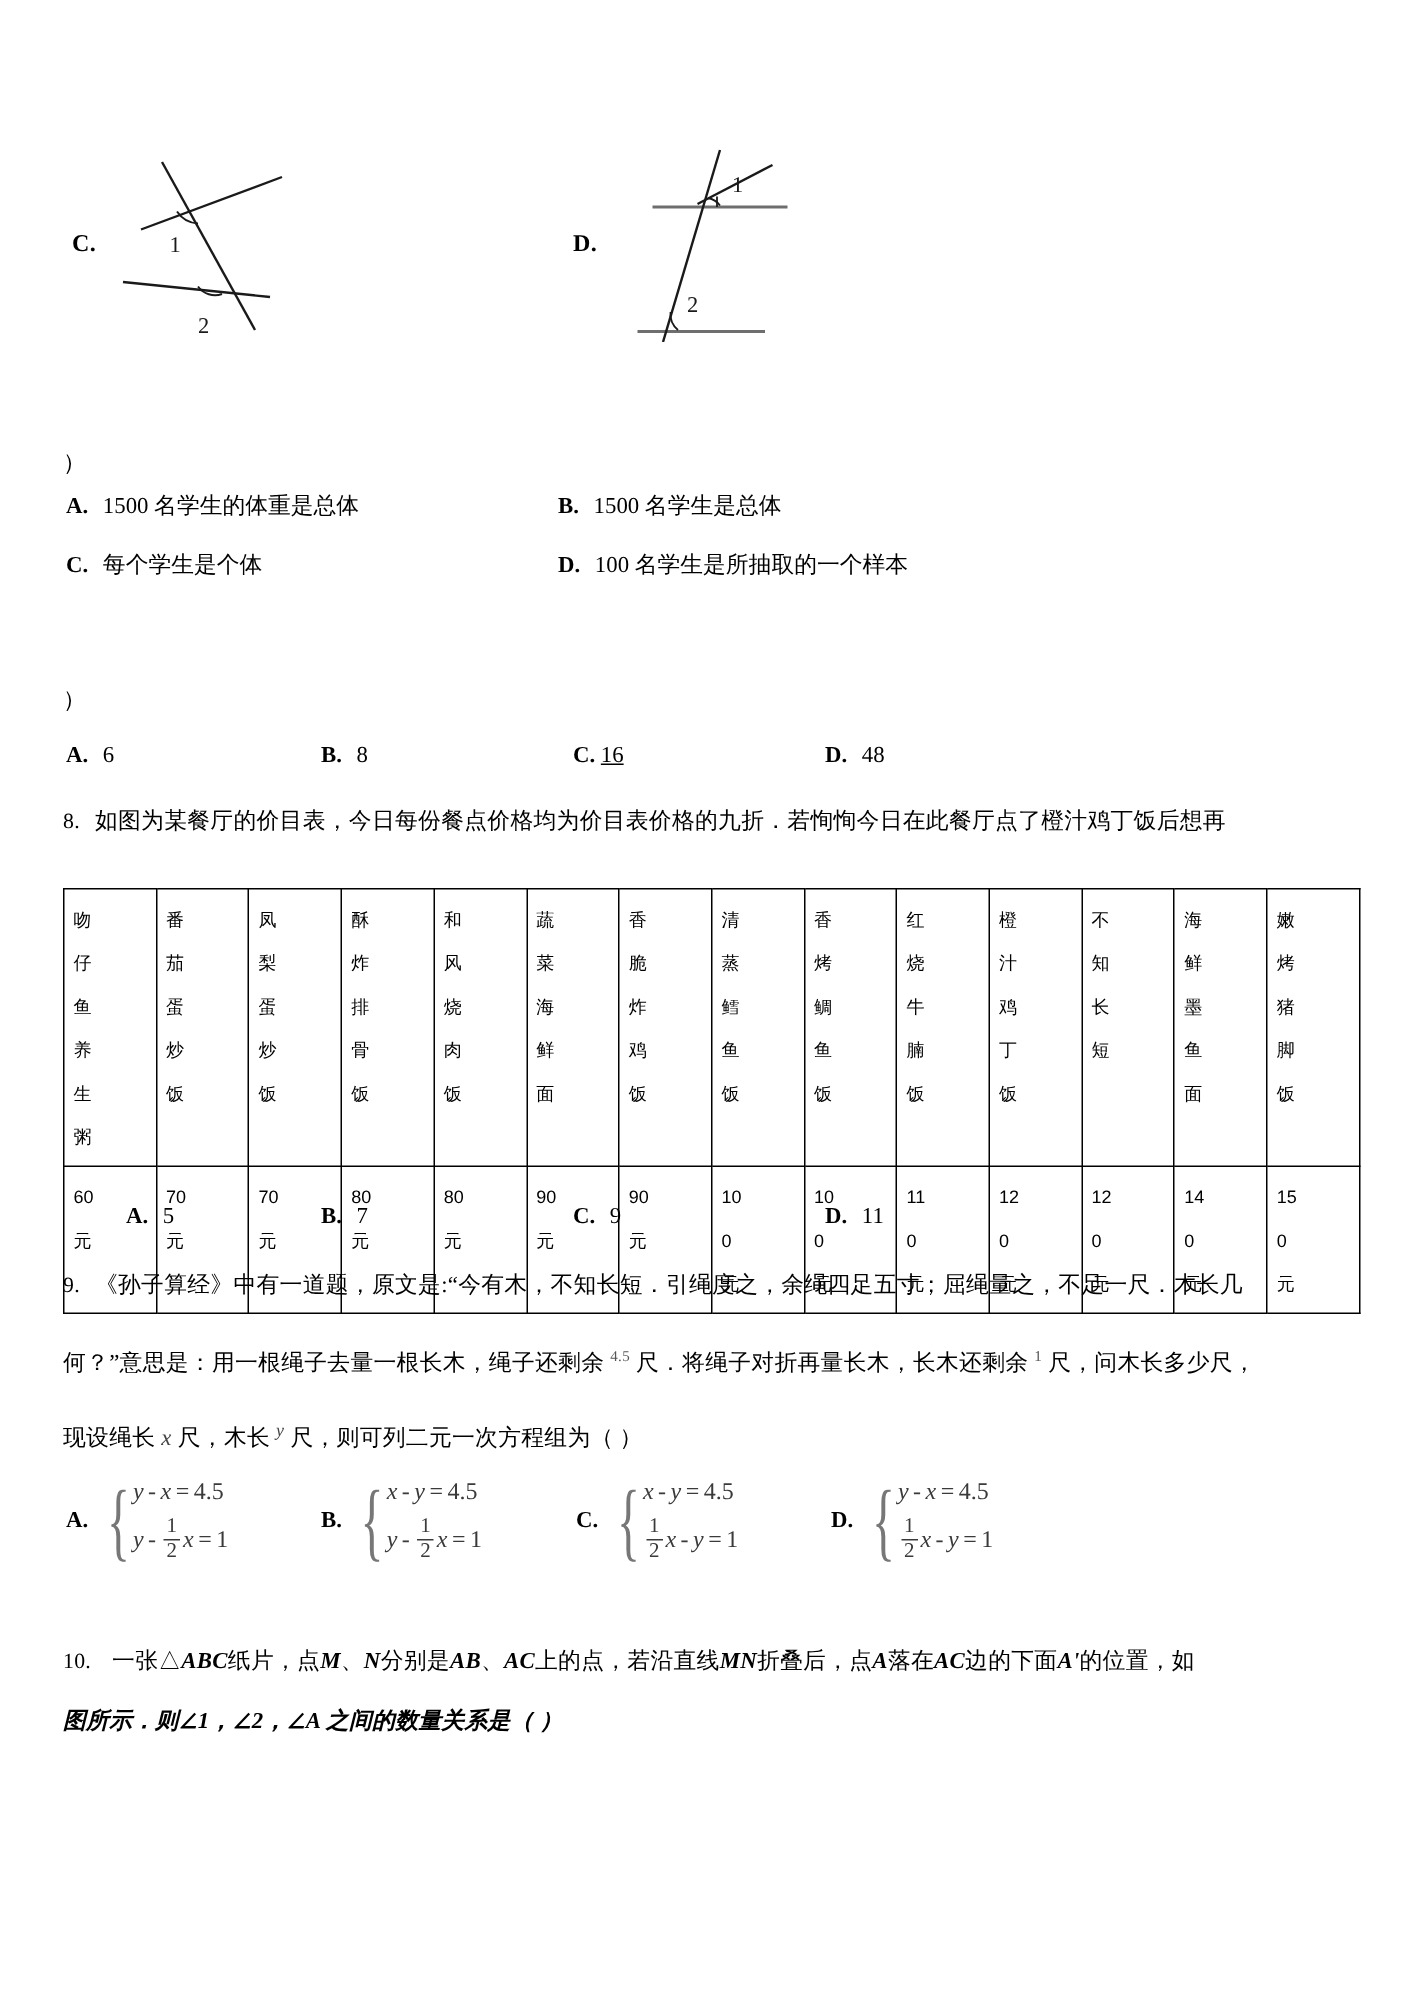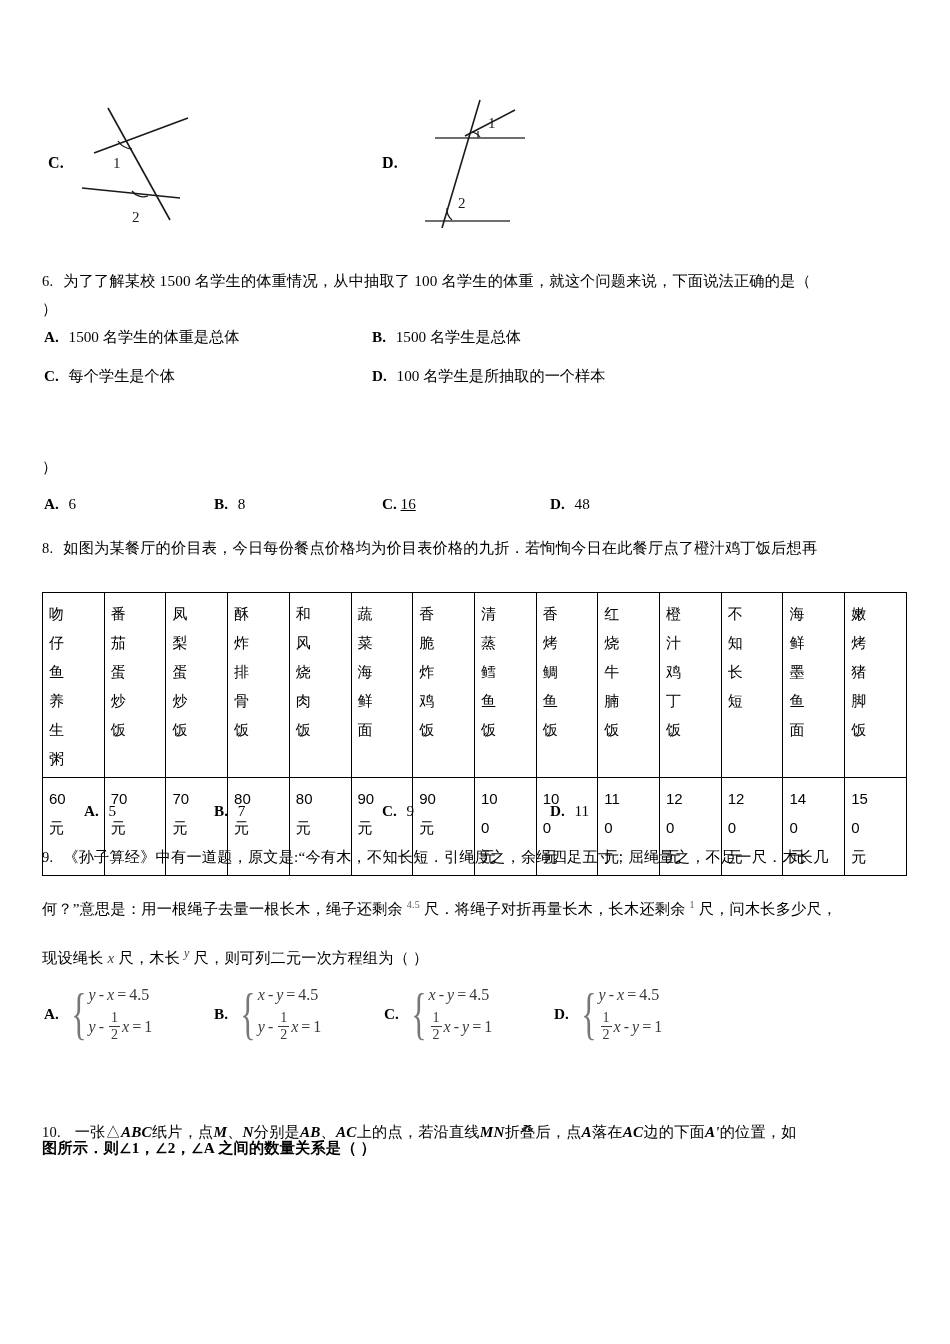--- a/index.html
+++ b/index.html
@@ -24,21 +24,21 @@
     position: absolute;
     font-size: 15.2px;
     line-height: 30px;
     letter-spacing: 0.2px;
     white-space: nowrap;
   }
   .qnum {
     font-family: "Liberation Serif", serif;
     font-size: 14.5px;
   }
-  .bold { font-weight: bold; }
+  .bold { font-weight: bold; font-style: italic; }
   .sup {
     font-size: 10px;
     vertical-align: super;
     font-family: "Liberation Serif", serif;
     font-style: italic;
     color: #555;
   }
   .ital { font-style: italic; }
   .opt-letter {
     font-weight: bold;
@@ -58,21 +58,21 @@
   
   .price-table {
     position: absolute;
     border-collapse: collapse;
     table-layout: fixed;
   }
   .price-table td {
     border: 1px solid #000;
     vertical-align: top;
     padding: 6px 5px 4px 6px;
-    font-size: 15px;
+    font-size: 12px;
     line-height: 29px;
     font-family: "Liberation Sans", sans-serif;
     text-align: left;
   }
   .price-table td.namecell { height: 126px; }
   .price-table td.pricecell { height: 62px; }
   .name-inner { width: 1.4em; word-break: break-all; }
 
   
   .eqblock {
@@ -157,24 +157,20 @@
       <line x1="60" y1="12" x2="22" y2="140" stroke="#1a1a1a" stroke-width="1.6"></line>
       <line x1="45" y1="48" x2="95" y2="22" stroke="#1a1a1a" stroke-width="1.6"></line>
       <path d="M58,43 L58,50" fill="none" stroke="#1a1a1a" stroke-width="1.2"></path>
       <path d="M52,44 A13,13 0 0 1 60,49" fill="none" stroke="#1a1a1a" stroke-width="1.2"></path>
       <path d="M27,120 A14,14 0 0 0 32,132" fill="none" stroke="#1a1a1a" stroke-width="1.2"></path>
       <text x="68" y="40" font-family="Liberation Serif, serif" font-size="15" fill="#1a1a1a">1</text>
       <text x="38" y="120" font-family="Liberation Serif, serif" font-size="15" fill="#1a1a1a">2</text>
     </svg>
   </div>
 
-  <div class="qline" style="left:42px; top:266px;">
-    <span class="qnum">6.</span>
-    <span style="margin-left:6px;">为了了解某校 1500 名学生的体重情况，从中抽取了 100 名学生的体重，就这个问题来说，下面说法正确的是（</span>
-  </div>
   <div class="qline" style="left:42px; top:294px;">）</div>
 
   <div class="optrow" style="left:44px; top:327px;">
     <span class="opt-letter">A.</span>
     <span style="margin-left:6px;">1500 名学生的体重是总体</span>
   </div>
   <div class="optrow" style="left:372px; top:327px;">
     <span class="opt-letter">B.</span>
     <span style="margin-left:6px;">1500 名学生是总体</span>
   </div>
@@ -437,19 +433,19 @@
         </span>
         <span>x</span>
         <span class="op">-</span>
         <span>y</span>
         <span class="op">=</span>
         <span class="num">1</span>
       </span>
     </span>
   </div>
 
-  <div class="qline" style="left:42px; top:1093px;margin-top:24px;">
+  <div class="qline" style="left:42px; top:1093px;">
     <span class="qnum">10.</span>
     <span style="margin-left:10px;">一张△</span><span class="bold ital">ABC</span><span>纸片，点</span><span class="bold ital">M</span><span>、</span><span class="bold ital">N</span><span>分别是</span><span class="bold ital">AB</span><span>、</span><span class="bold ital">AC</span><span>上的点，若沿直线</span><span class="bold ital">MN</span><span>折叠后，点</span><span class="bold ital">A</span><span>落在</span><span class="bold ital">AC</span><span>边的下面</span><span class="bold ital">A'</span><span>的位置，如</span>
   </div>
   <div class="qline bold" style="left:42px; top:1133px; font-weight:bold;">图所示．则∠1，∠2，∠A 之间的数量关系是（      ）</div>
 
 </div>
 
 </body></html>

